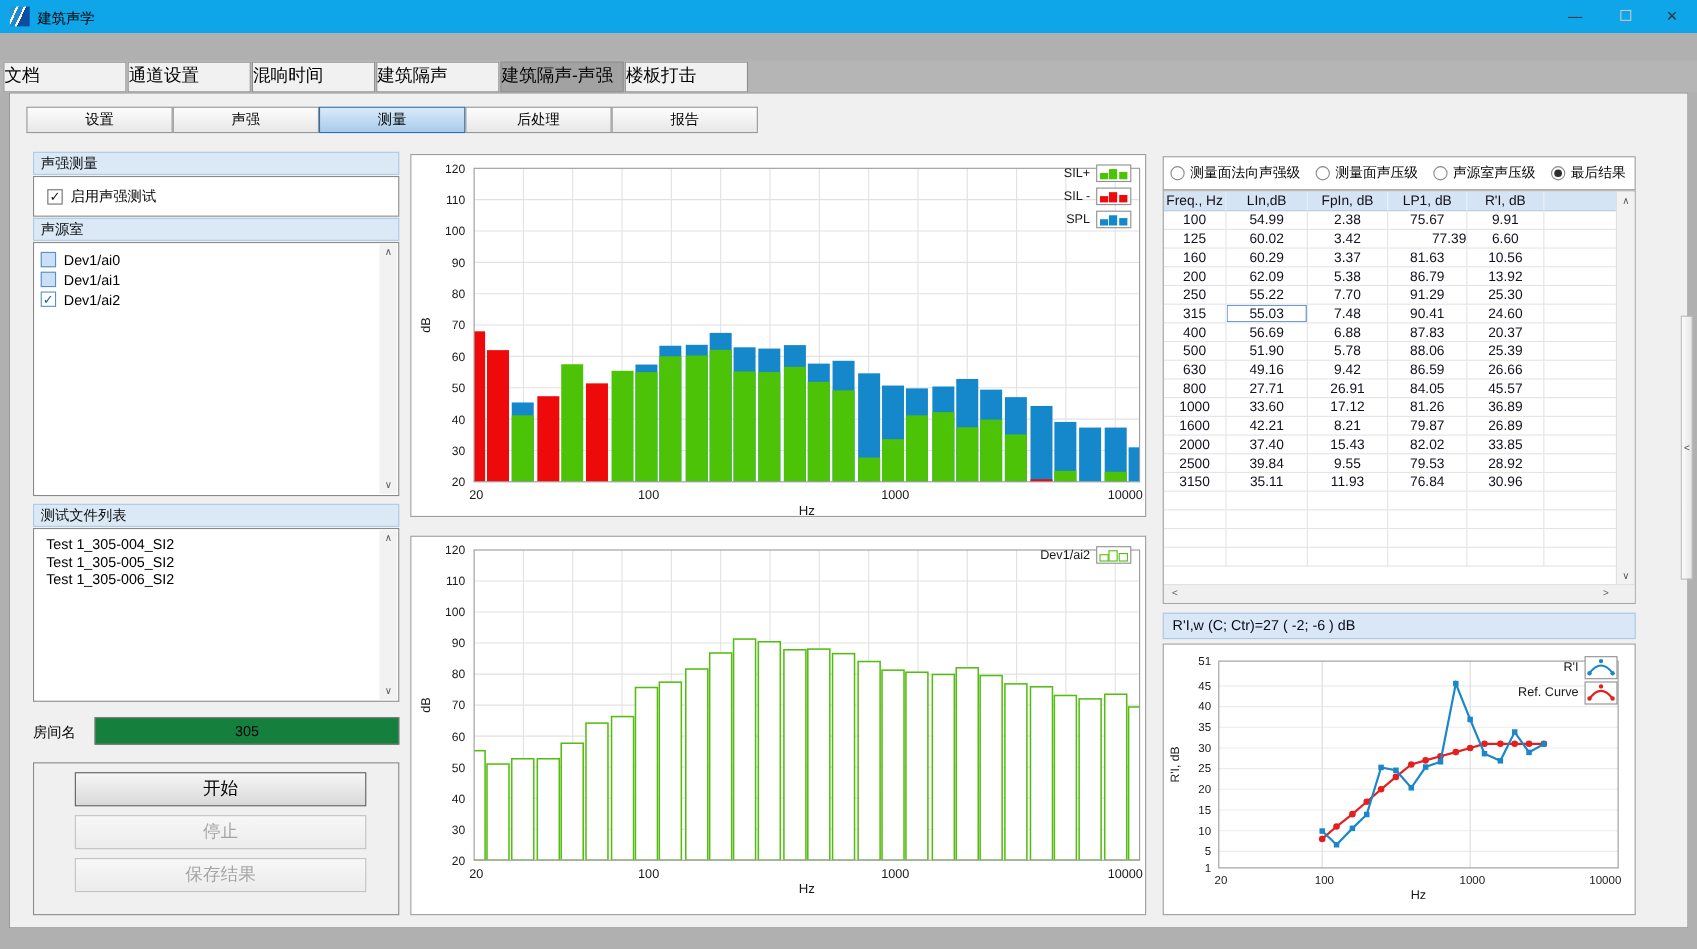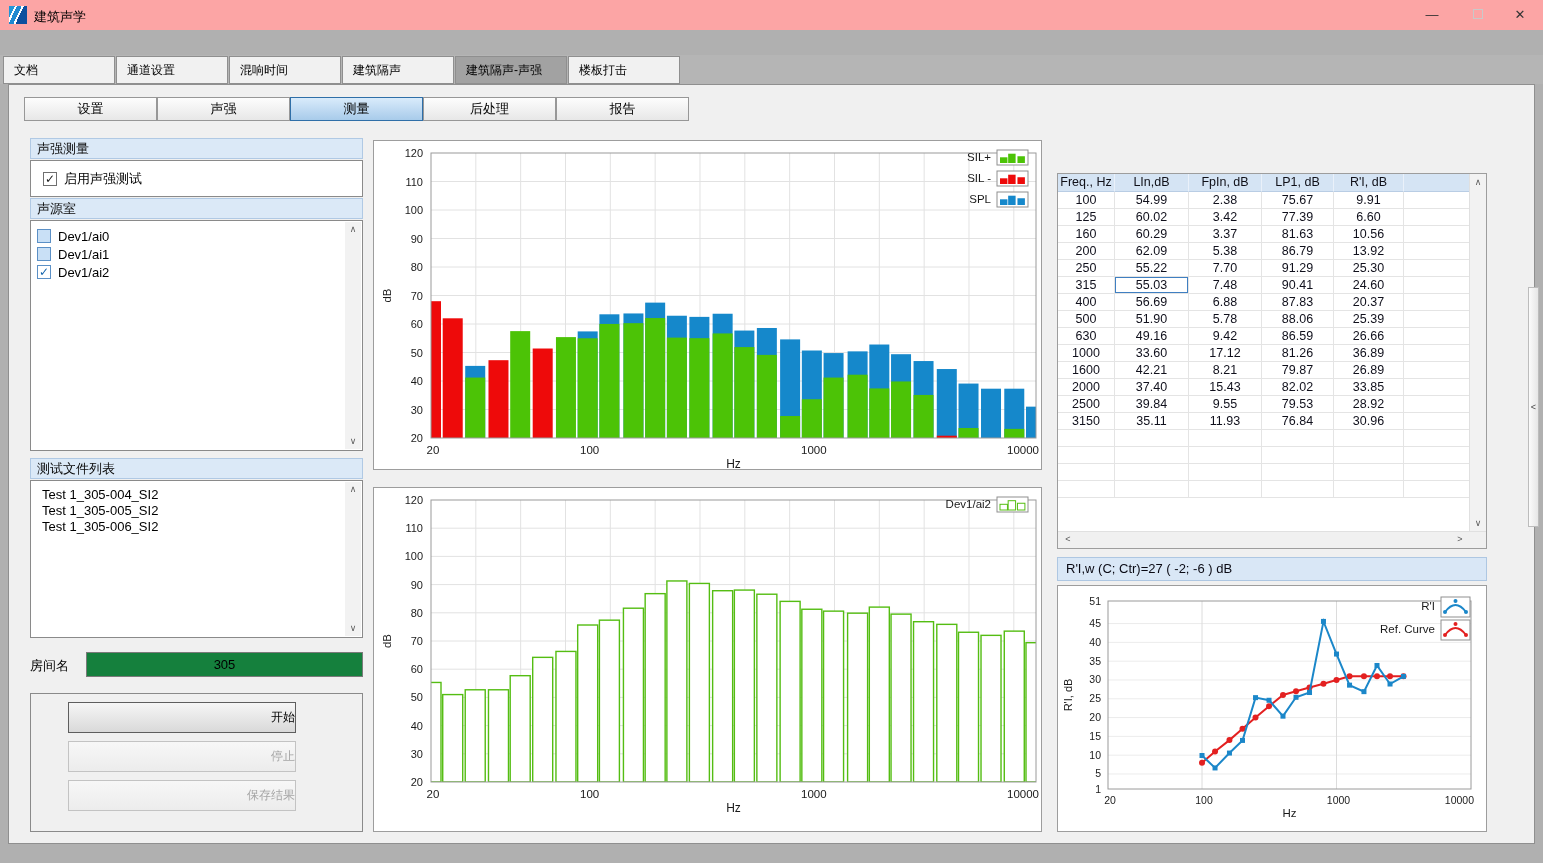--- a/index.html
+++ b/index.html
@@ -1,34 +1,34 @@
 <!DOCTYPE html>
 <html><head>
 <meta charset="utf-8">
 <style>
   * { box-sizing: border-box; }
   html,body { margin:0; padding:0; background:#888; }
   body { font-family:"Liberation Sans","DejaVu Sans",sans-serif; }
   #window { position:relative; width:1543px; height:863px; background:#b0b0b0; overflow:hidden; }
 
   
-  .titlebar { position:absolute; left:0; top:0; width:1543px; height:30px; background:#fca5a5; }
+  .titlebar { position:absolute; left:0; top:0; width:1543px; height:30px; background:#0ea5e9; }
   .app-icon { position:absolute; left:9px; top:6px; width:18px; height:18px;
      background:linear-gradient(115deg,#2196d8 0 22%,#ffffff 22% 30%,#1e88d0 30% 48%,#ffffff 48% 56%,#0d4f9e 56% 100%); }
   .title-text { position:absolute; left:34px; top:8px; font-size:13px; color:#000; }
   .winbtn { position:absolute; top:0; width:46px; height:30px; text-align:center; line-height:30px; font-size:13px; color:#333; }
 
   
   .menubar { position:absolute; left:0; top:30px; width:1543px; height:25px; background:#f0f0f0; border-bottom:1px solid #e2e2e2; }
   .menu-item { display:inline-block; padding:4px 12px 0 12px; font-size:13px; color:#111; height:25px; }
 
   
   .tabrow { position:absolute; left:0; top:55px; width:1543px; height:29px; background:#b5b5b5; }
   .mtab { position:absolute; top:1px; height:28px; width:112px; border:1px solid #8f8f8f; background:#f1f1f1;
-          font-size:12px; color:#000; padding-left:10px; line-height:26px; }
+          font-size:16px; color:#000; padding-left:0; line-height:26px; }
   .mtab.sel { background:#a2a2a2; }
 
   .main-panel { position:absolute; left:8px; top:84px; width:1527px; height:760px; background:#f0f0f0; border:1px solid #8f8f8f; }
 
   
   .stab { position:absolute; top:97px; height:24px; width:133px; border:1px solid #979797;
           background:linear-gradient(#fdfdfd,#e7e7e7); font-size:13px; text-align:center; line-height:21px; color:#000; }
   .stab.sel { border:1px solid #2f6fa8; background:linear-gradient(#d9ebfb,#a8cbea); }
 
   
@@ -39,21 +39,21 @@
         font-size:12px; line-height:12px; text-align:center; color:#1a1a1a; font-weight:bold; }
   .cb.blue { border-color:#5b90c6; background:#c9e0f6; }
   .cb.bluechk { border-color:#5b90c6; background:#fff; color:#1464ac; }
   .listrow { display:flex; align-items:center; gap:7px; height:18px; padding-left:6px; font-size:13px; color:#000; }
   .scroll-v { position:absolute; top:1px; right:1px; width:16px; bottom:1px; background:#f2f2f2; }
   .sarrow { position:absolute; width:16px; height:15px; color:#5a5a5a; font-size:9px; text-align:center; line-height:15px; }
 
   .room-label { position:absolute; left:30px; top:657px; font-size:13px; color:#000; }
   .room-input { position:absolute; left:86px; top:652px; width:277px; height:25px; border:1px solid #7a7a7a; background:#15803d;
                 font-size:13px; text-align:center; font-family:inherit; color:#000; }
-  .btn { position:absolute; left:68px; width:228px; height:31px; font-size:12px; text-align:right; line-height:29px; }
+  .btn { position:absolute; left:68px; width:265px; height:31px; font-size:16px; text-align:center; line-height:29px; }
   .btn.primary { border:1px solid #5e5e5e; background:linear-gradient(#f6f6f6,#d9d9d9); color:#000; }
   .btn.disabled { border:1px solid #c3c3c3; background:linear-gradient(#f7f7f7,#ececec); color:#a5a5a5; }
 
   .chartbox { position:absolute; background:#fff; border:1px solid #9d9d9d; }
 
   
   .radiorow { position:absolute; left:1057px; top:142px; width:430px; height:31px; background:#fff; border:1px solid #9d9d9d;
               display:flex; align-items:center; justify-content:space-between; padding:0 8px 0 6px; }
   .radio-item { display:flex; align-items:center; gap:5px; font-size:12.5px; color:#000; }
   .radio { width:13px; height:13px; border:1px solid #8a8a8a; border-radius:50%; background:#fff; }
@@ -342,20 +342,38 @@
         <text x="439.8404135547858" y="310" font-size="11.5" text-anchor="middle" fill="#1a1a1a">1000</text>
         <text x="665" y="310" font-size="11.5" text-anchor="end" fill="#1a1a1a">10000</text>
         <text x="359.5" y="324" font-size="12" text-anchor="middle" fill="#1a1a1a">Hz</text>
         <text x="617" y="20" font-size="11.5" text-anchor="end" fill="#1a1a1a">Dev1/ai2</text>
         <rect x="623" y="9" width="31" height="15" fill="#fff" stroke="#8f8f8f"></rect>
         <rect x="626" y="16.3" width="7.4399999999999995" height="5.7" fill="#fff" stroke="#54bd12"></rect>
         <rect x="634.16" y="12.7" width="7.4399999999999995" height="9.3" fill="#fff" stroke="#54bd12"></rect>
         <rect x="643.46" y="15.25" width="7.4399999999999995" height="6.75" fill="#fff" stroke="#54bd12"></rect>
       </svg></div>
 
+  <div class="radiorow" id="radiorow">
+      <div class="radio-item">
+        <span class="radio"></span>
+        <span>测量面法向声强级</span>
+      </div>
+      <div class="radio-item">
+        <span class="radio"></span>
+        <span>测量面声压级</span>
+      </div>
+      <div class="radio-item">
+        <span class="radio"></span>
+        <span>声源室声压级</span>
+      </div>
+      <div class="radio-item">
+        <span class="radio sel"></span>
+        <span>最后结果</span>
+      </div>
+    </div>
   <div class="rtable" id="rtable">
       <div class="trow thead">
         <div class="tcell" style="width: 57px;">Freq., Hz</div>
         <div class="tcell" style="width: 74px;">LIn,dB</div>
         <div class="tcell" style="width: 73px;">FpIn, dB</div>
         <div class="tcell" style="width: 72px;">LP1, dB</div>
         <div class="tcell" style="width: 70px;">R'I, dB</div>
         <div class="tcell" style="width: 67px;"></div>
       </div>
       <div class="trow">
@@ -363,21 +381,21 @@
         <div class="tcell" style="width: 74px;">54.99</div>
         <div class="tcell" style="width: 73px;">2.38</div>
         <div class="tcell" style="width: 72px;">75.67</div>
         <div class="tcell" style="width: 70px;">9.91</div>
         <div class="tcell" style="width: 67px;"></div>
       </div>
       <div class="trow">
         <div class="tcell" style="width: 57px;">125</div>
         <div class="tcell" style="width: 74px;">60.02</div>
         <div class="tcell" style="width: 73px;">3.42</div>
-        <div class="tcell" style="width: 72px;">77.39</div>
+        <div class="tcell" style="width: 72px; text-align: right;">77.39</div>
         <div class="tcell" style="width: 70px;">6.60</div>
         <div class="tcell" style="width: 67px;"></div>
       </div>
       <div class="trow">
         <div class="tcell" style="width: 57px;">160</div>
         <div class="tcell" style="width: 74px;">60.29</div>
         <div class="tcell" style="width: 73px;">3.37</div>
         <div class="tcell" style="width: 72px;">81.63</div>
         <div class="tcell" style="width: 70px;">10.56</div>
         <div class="tcell" style="width: 67px;"></div>
@@ -421,20 +439,28 @@
         <div class="tcell" style="width: 72px;">88.06</div>
         <div class="tcell" style="width: 70px;">25.39</div>
         <div class="tcell" style="width: 67px;"></div>
       </div>
       <div class="trow">
         <div class="tcell" style="width: 57px;">630</div>
         <div class="tcell" style="width: 74px;">49.16</div>
         <div class="tcell" style="width: 73px;">9.42</div>
         <div class="tcell" style="width: 72px;">86.59</div>
         <div class="tcell" style="width: 70px;">26.66</div>
+        <div class="tcell" style="width: 67px;"></div>
+      </div>
+      <div class="trow">
+        <div class="tcell" style="width: 57px;">800</div>
+        <div class="tcell" style="width: 74px;">27.71</div>
+        <div class="tcell" style="width: 73px;">26.91</div>
+        <div class="tcell" style="width: 72px;">84.05</div>
+        <div class="tcell" style="width: 70px;">45.57</div>
         <div class="tcell" style="width: 67px;"></div>
       </div>
       <div class="trow">
         <div class="tcell" style="width: 57px;">1000</div>
         <div class="tcell" style="width: 74px;">33.60</div>
         <div class="tcell" style="width: 73px;">17.12</div>
         <div class="tcell" style="width: 72px;">81.26</div>
         <div class="tcell" style="width: 70px;">36.89</div>
         <div class="tcell" style="width: 67px;"></div>
       </div>

